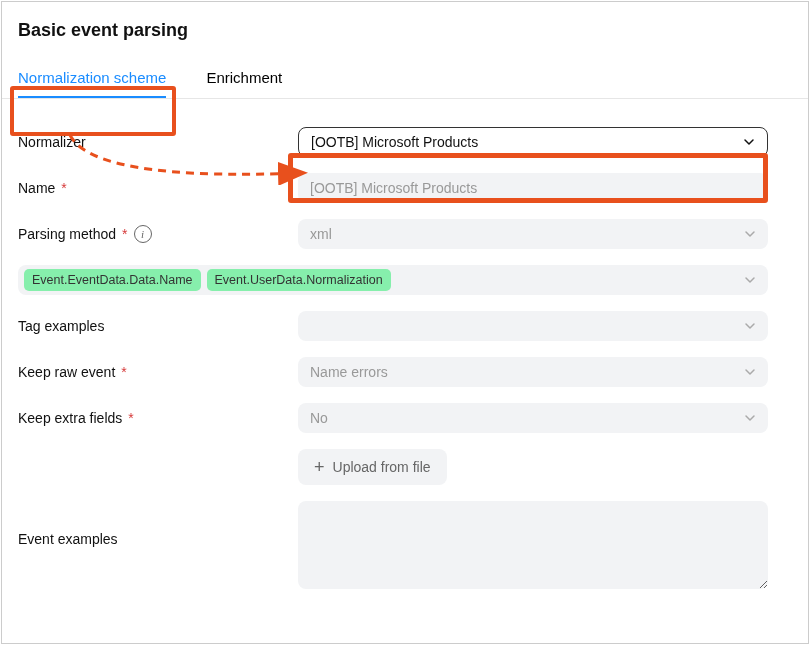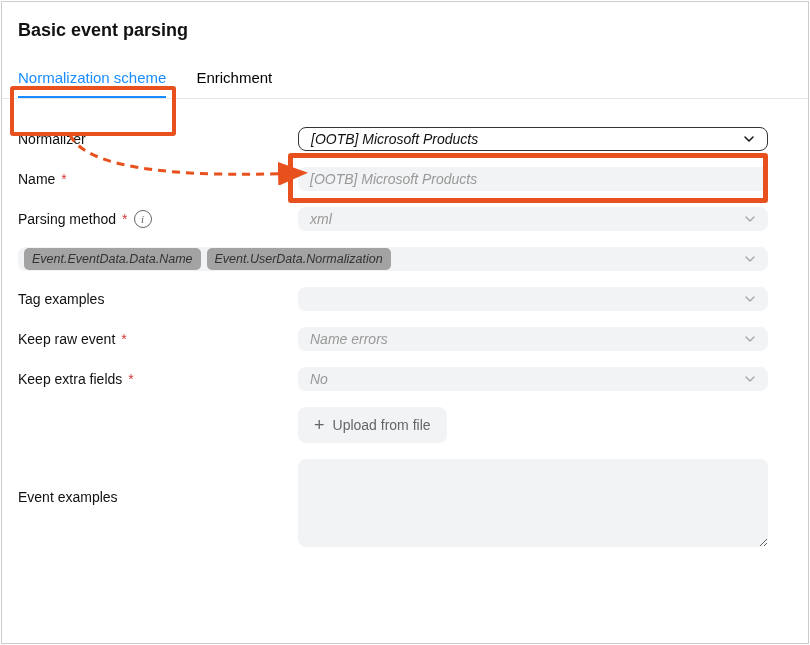--- a/index.html
+++ b/index.html
@@ -22,21 +22,21 @@
   .title {
     font-size: 18px;
     font-weight: 700;
     color: #111;
     padding: 18px 16px 14px 16px;
   }
   .tabs {
     border-bottom: 1px solid #e6e6e6;
     padding: 0 16px;
     display: flex;
-    gap: 30px;
+    gap: 40px;
     position: relative;
   }
   .tab {
     font-size: 15px;
     padding: 14px 0 12px 0;
     color: #000000;
     cursor: pointer;
   }
   .tab.active { color: #1a8cff; }
   .active-underline {
@@ -69,45 +69,44 @@
   }
   .req { color: #d63a3a; }
   .field-col {
     flex: 1;
   }
   .control {
     width: 100%;
     background: #f2f3f5;
     border: none;
     border-radius: 8px;
-    height: 24px;
+    height: 30px;
     display: flex;
     align-items: center;
     padding: 0 12px;
     font-size: 14px;
     color: #888;
     position: relative;
-    font-style: italic;
   }
   .control.select { justify-content: space-between; cursor: pointer; }
   .control.normalizer {
     background: #fff;
     border: 1px solid #333;
     color: #111;
     cursor: pointer;
   }
   .control.textval { color: #999; }
   .chips {
     display: flex;
     gap: 6px;
     align-items: center;
     flex: 1;
   }
   .chip {
-    background: #a3a3a3;
+    background: #86efac;
     color: #333;
     font-size: 12.5px;
     padding: 4px 8px;
     border-radius: 5px;
   }
   .chevron-down {
     width: 12px; height: 12px;
     display: inline-block;
   }
   .chevron-down svg { width: 12px; height: 12px; display:block; }

